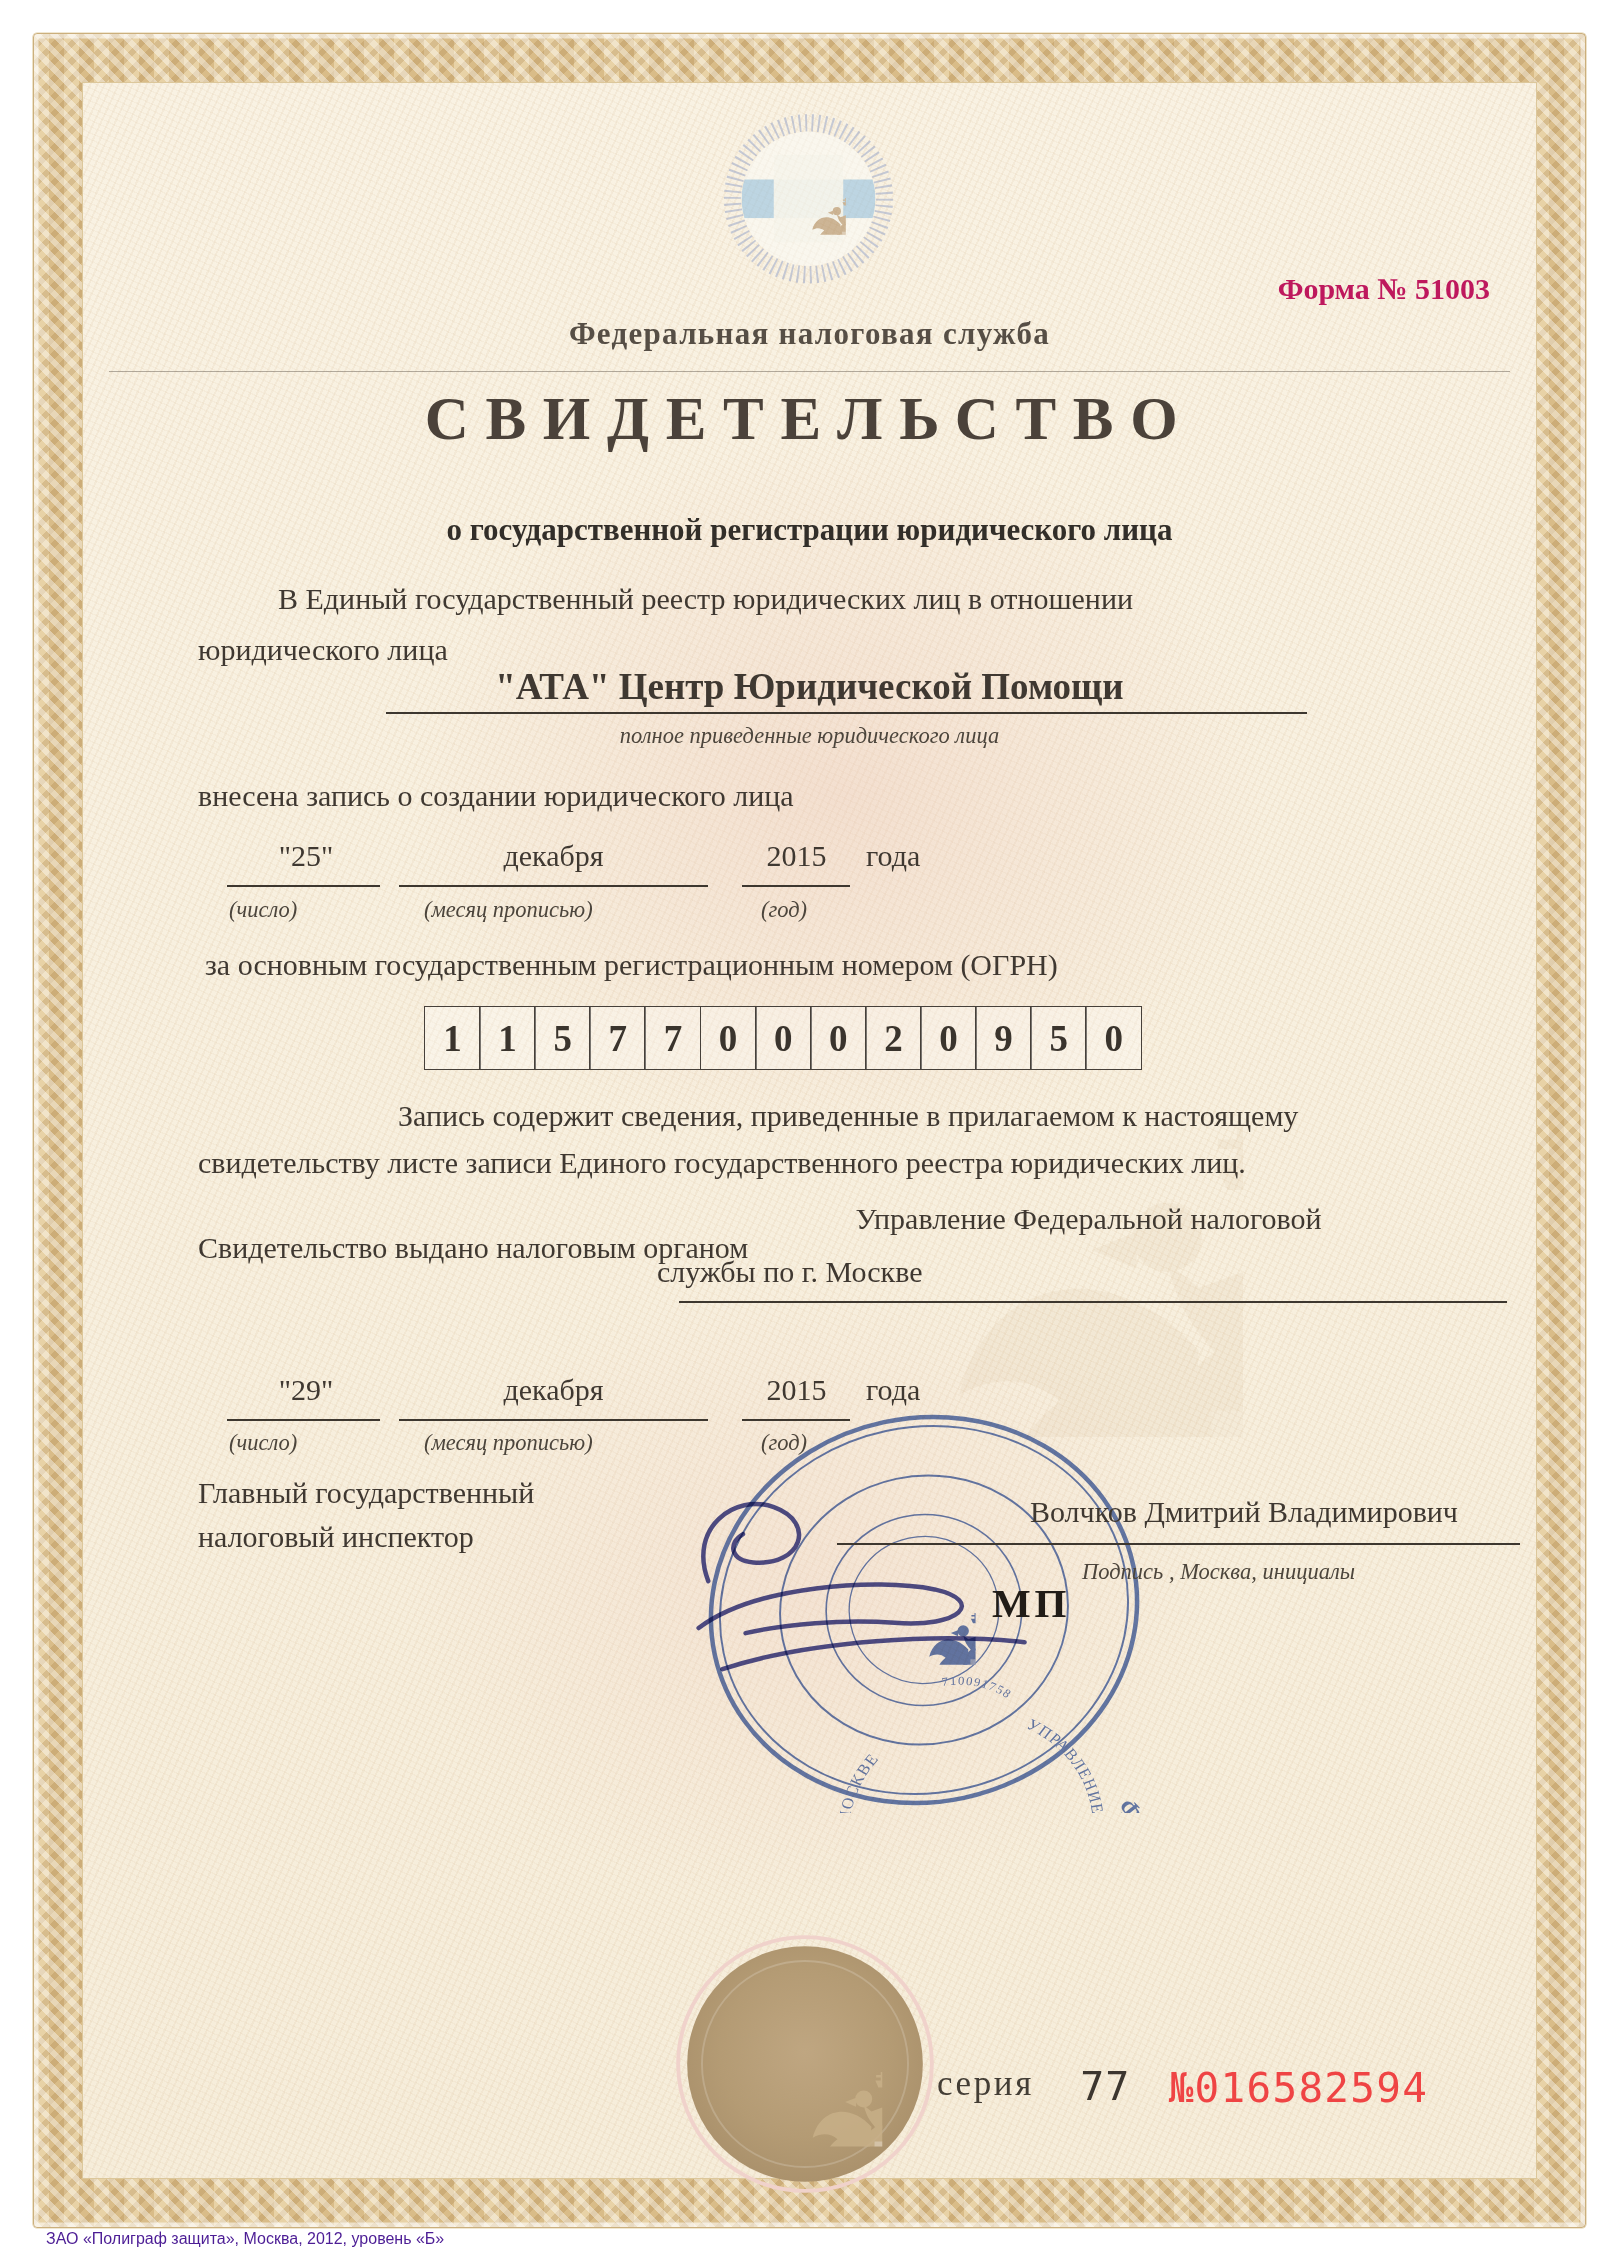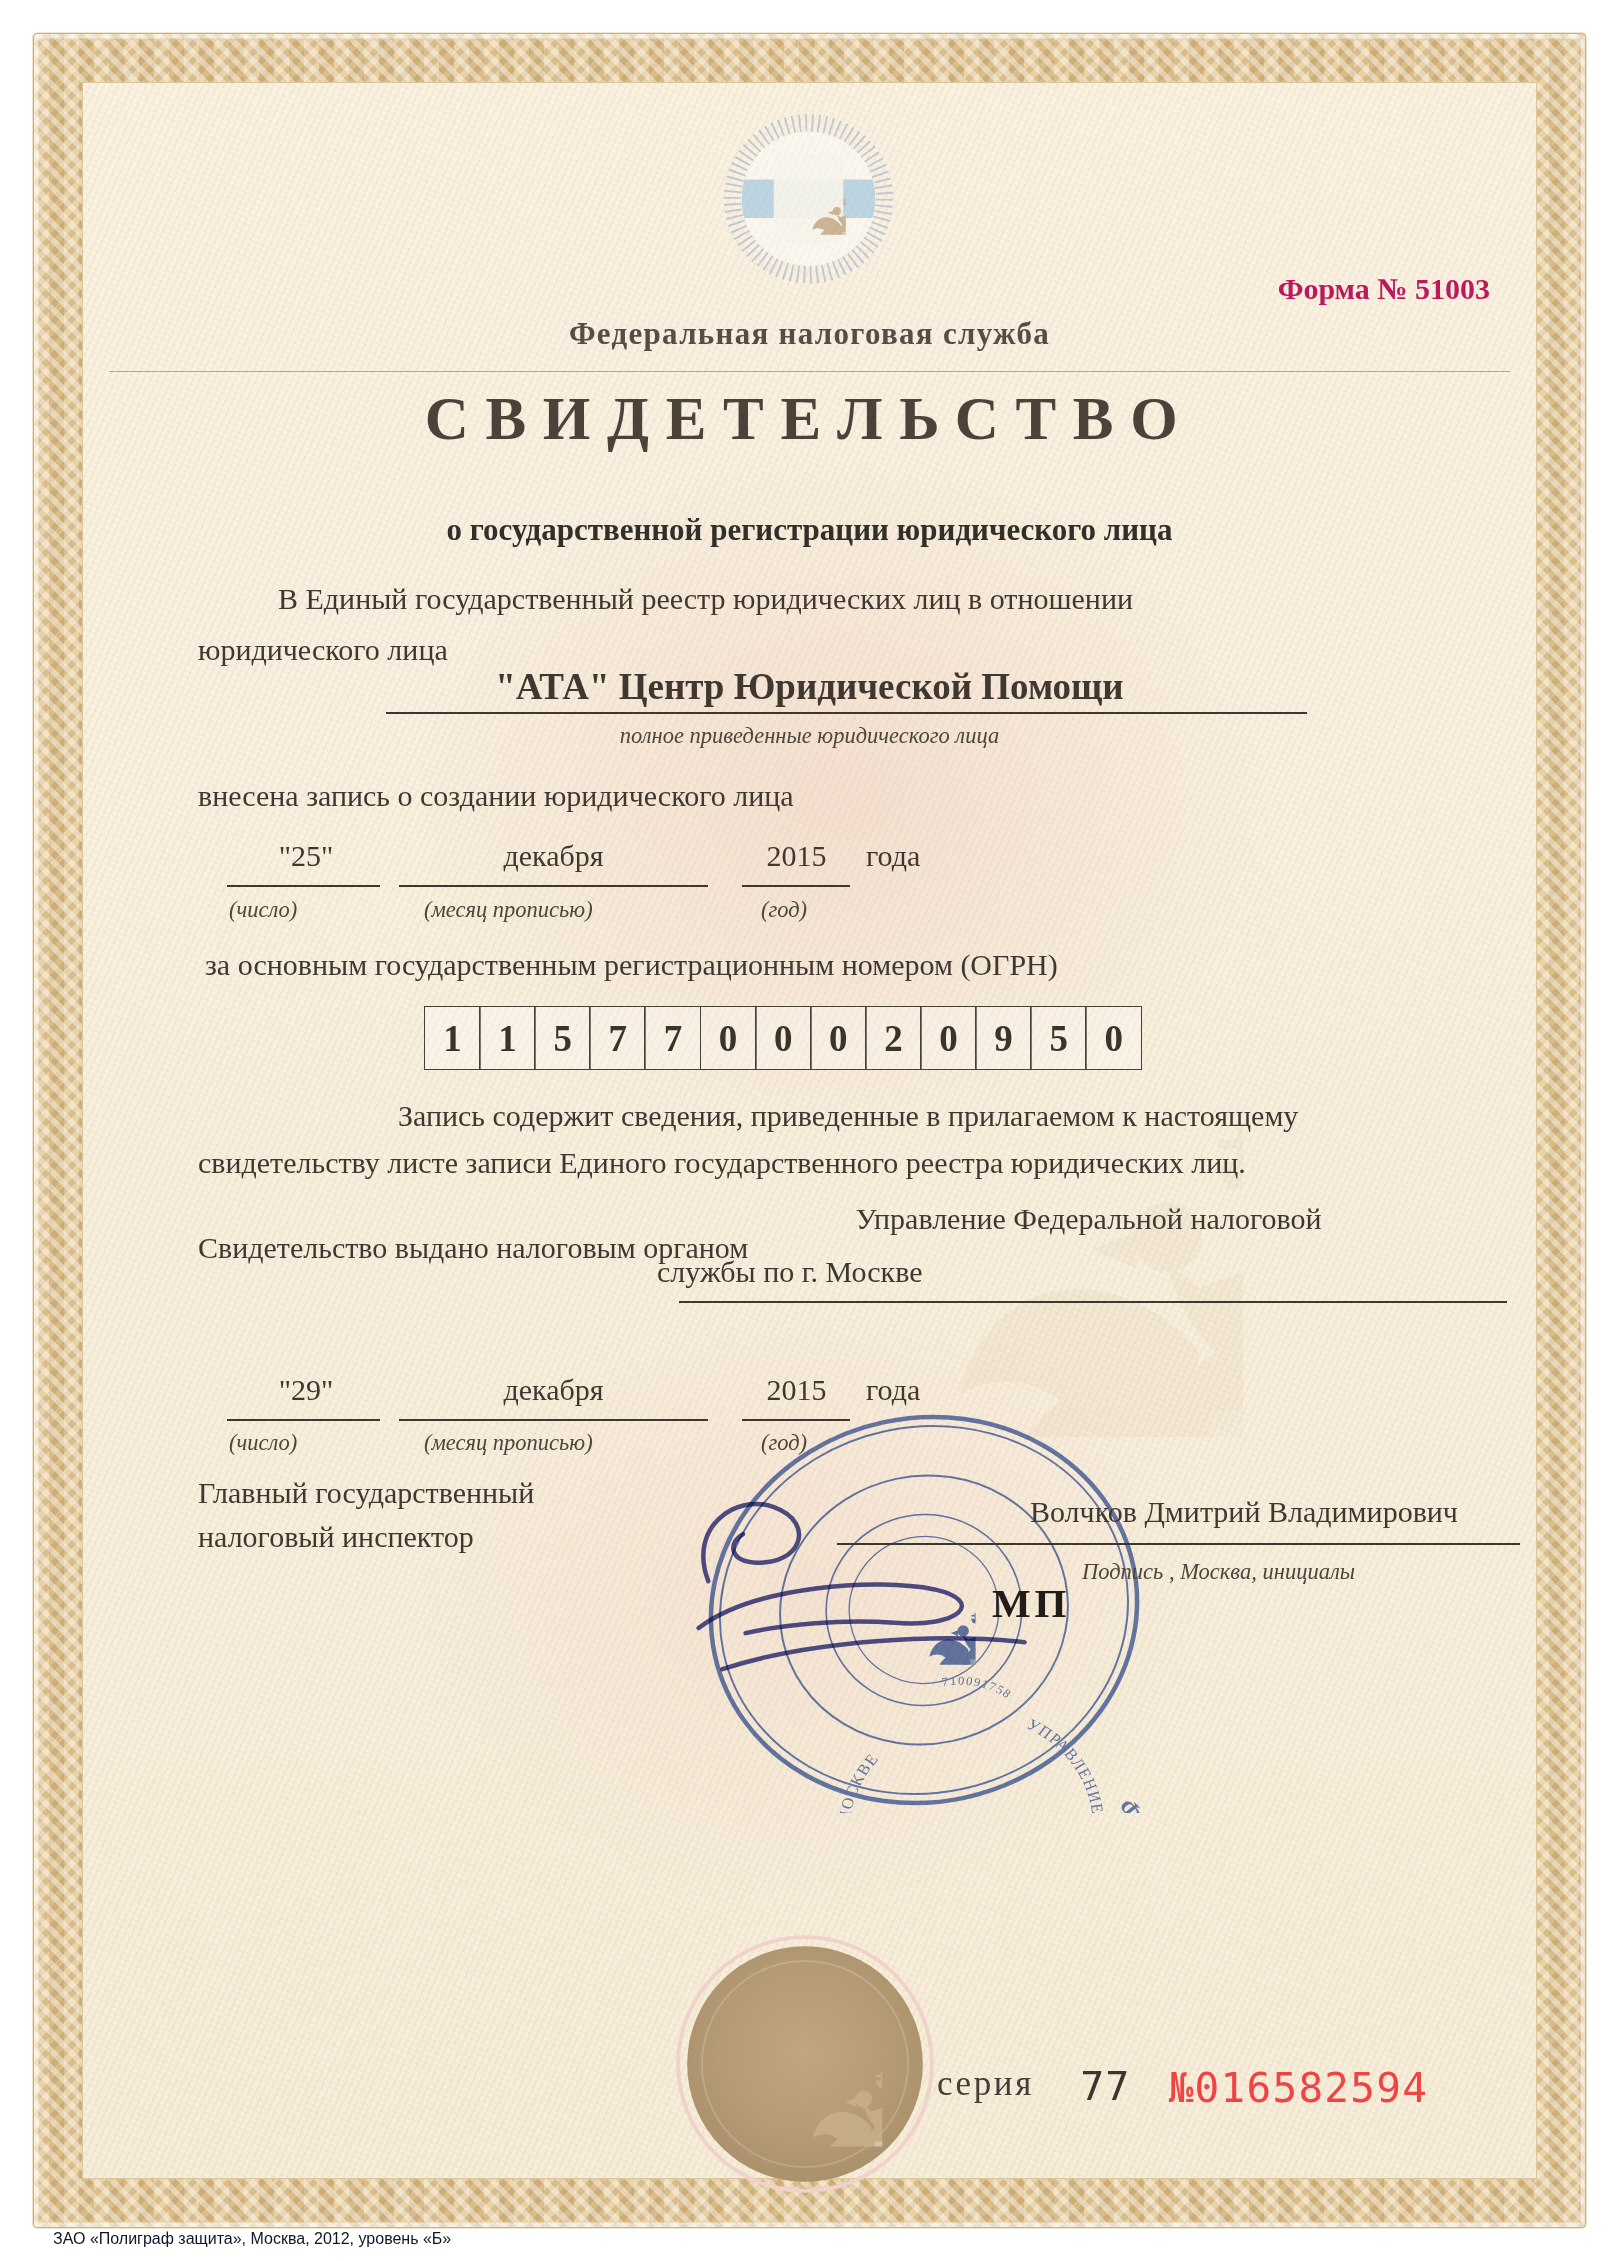--- a/index.html
+++ b/index.html
@@ -42,21 +42,21 @@
   .ogrn-cell{
     width:55px;height:62px;border:1.9px solid #46403a;margin-left:-1.9px;
     display:flex;align-items:center;justify-content:center;
     font-size:37px;font-weight:bold;color:#3a342d;background:rgba(255,255,255,.28);
   }
   .ogrn-cell:first-child{margin-left:0;}
   .serial{position:absolute;top:2064px;left:937px;display:flex;align-items:flex-start;color:#433d35;}
   .serial .w1{font-size:35px;letter-spacing:2.6px;}
   .serial .w2{font-size:39px;margin-left:46px;font-family:"DejaVu Sans","Liberation Sans",sans-serif;color:#3c362f;}
   .serial .w3{font-size:41px;margin-left:39px;font-family:"DejaVu Sans Mono","Liberation Mono",monospace;letter-spacing:1.3px;color:#ef4444;}
-  .imprint{position:absolute;left:53px;top:2230px;font-size:16px;color:#0f172a;font-family:"Liberation Sans","DejaVu Sans",sans-serif;}
+  .imprint{position:absolute;left:46px;top:2230px;font-size:16px;color:#4c1d95;font-family:"Liberation Sans","DejaVu Sans",sans-serif;}
   .mp{position:absolute;left:992px;top:1579px;font-size:41px;font-weight:bold;letter-spacing:3.9px;color:#211c17;}
   svg.abs{position:absolute;}
   .stamp-svg{mix-blend-mode:multiply;opacity:.92;}
   .sig-svg{mix-blend-mode:multiply;}
 </style>
 </head>
 <body>
 
 <div class="page">
 

